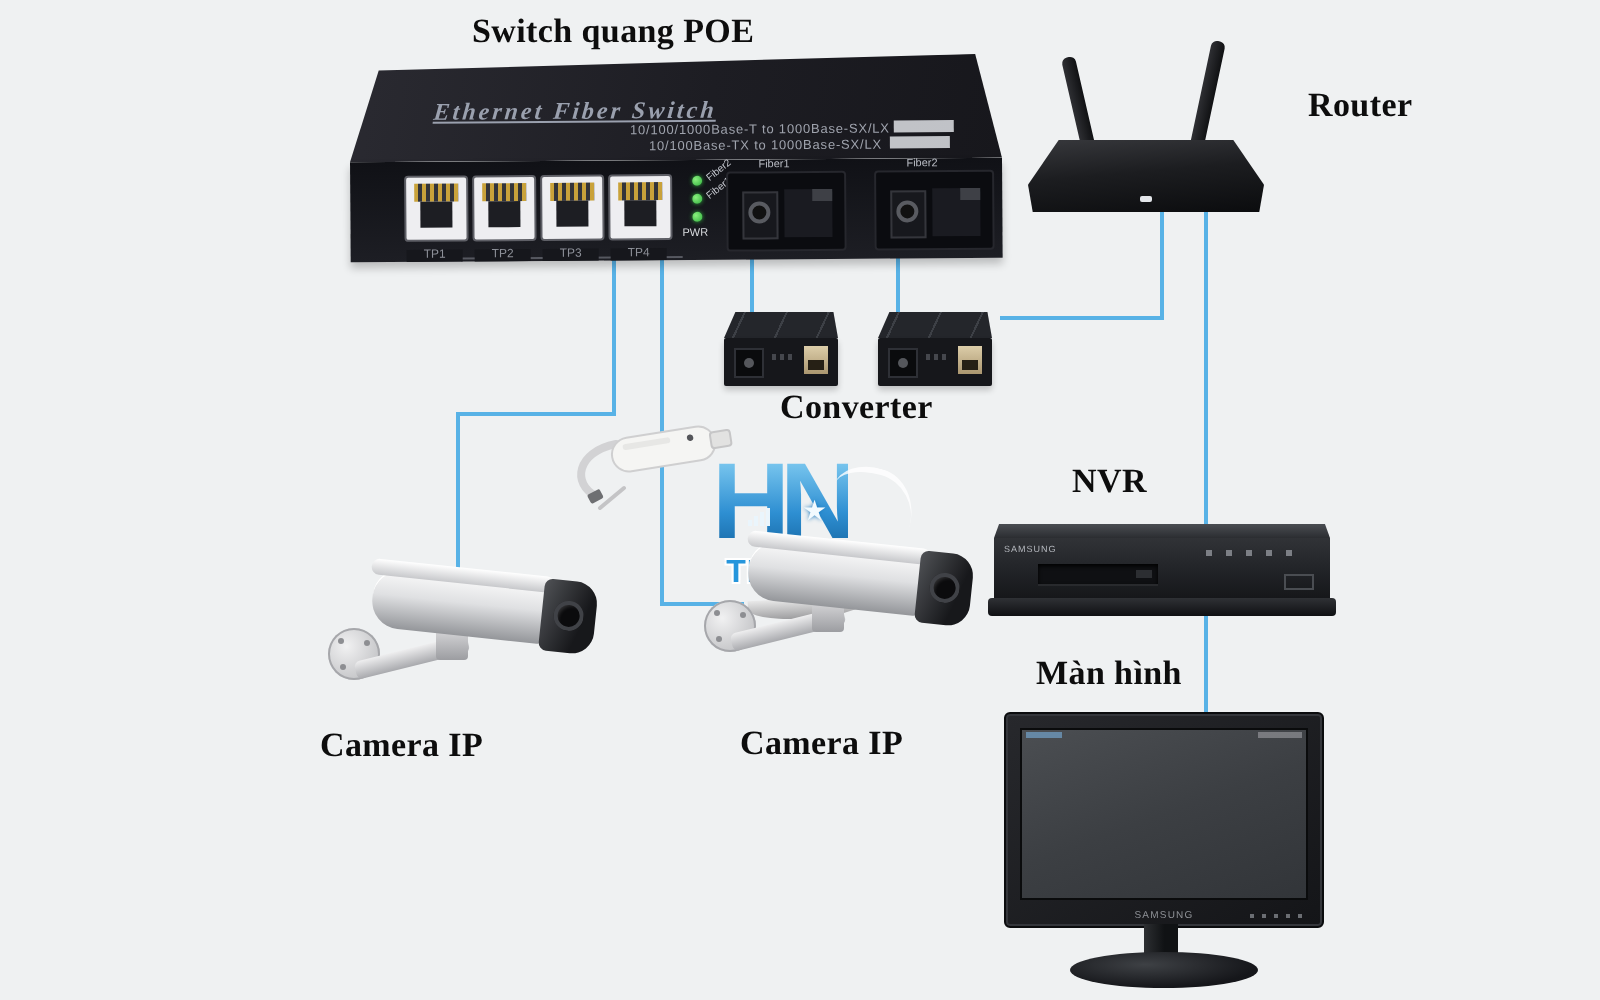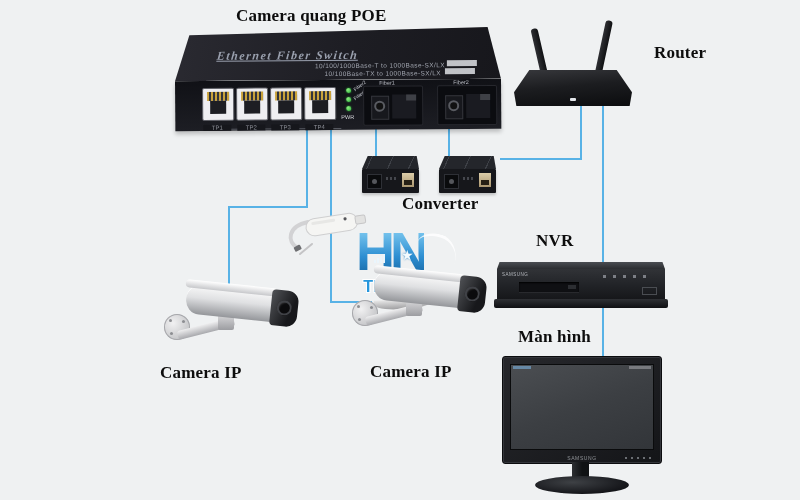--- a/index.html
+++ b/index.html
@@ -312,21 +312,21 @@
       <div class="mon-screen"></div>
       <div class="mon-smudge-b"></div>
       <div class="mon-smudge-g"></div>
       <div class="mon-brand">SAMSUNG</div>
       <div class="mon-ctrl"></div>
     </div>
     <div class="mon-neck"></div>
     <div class="mon-base"></div>
   </div>
 
-  <div class="lbl" style="left:236px;top:6px;">Camera quang POE</div>
+  <div class="lbl" style="left:236px;top:6px;">Switch quang POE</div>
   <div class="lbl" style="left:654px;top:43px;">Router</div>
-  <div class="lbl" style="left:402px;top:194px;">Converter</div>
+  <div class="lbl" style="left:390px;top:194px;">Converter</div>
   <div class="lbl" style="left:536px;top:231px;">NVR</div>
   <div class="lbl" style="left:518px;top:327px;">Màn hình</div>
   <div class="lbl" style="left:160px;top:363px;">Camera IP</div>
   <div class="lbl" style="left:370px;top:362px;">Camera IP</div>
 
 </div>
 
 </body></html>

